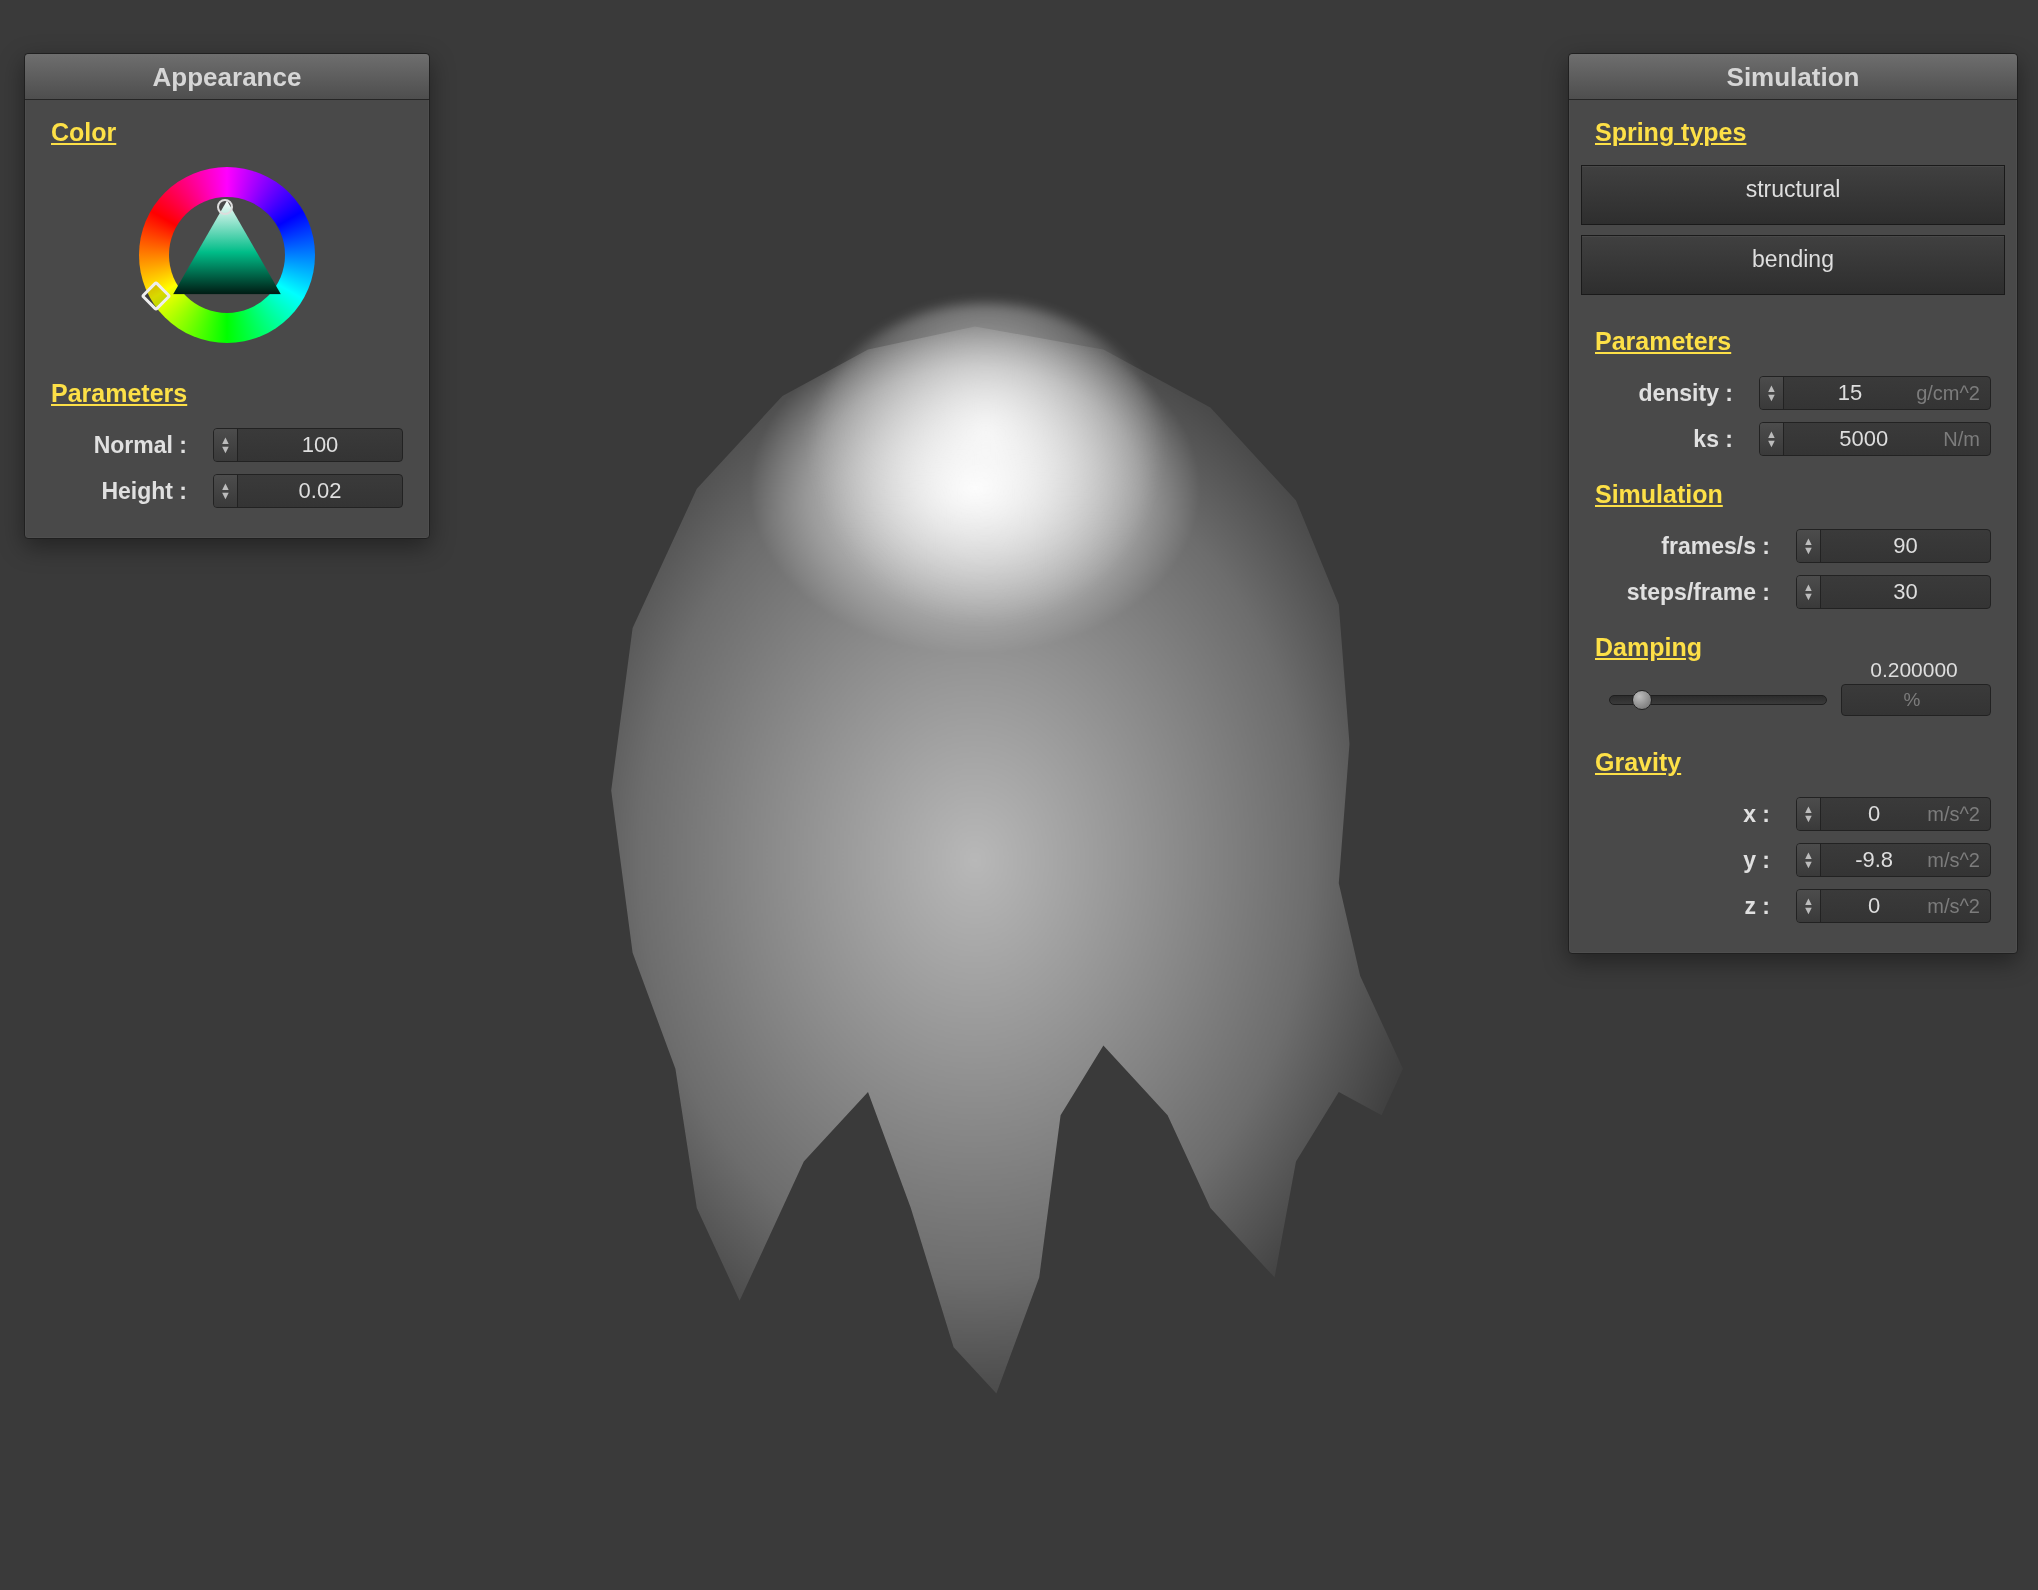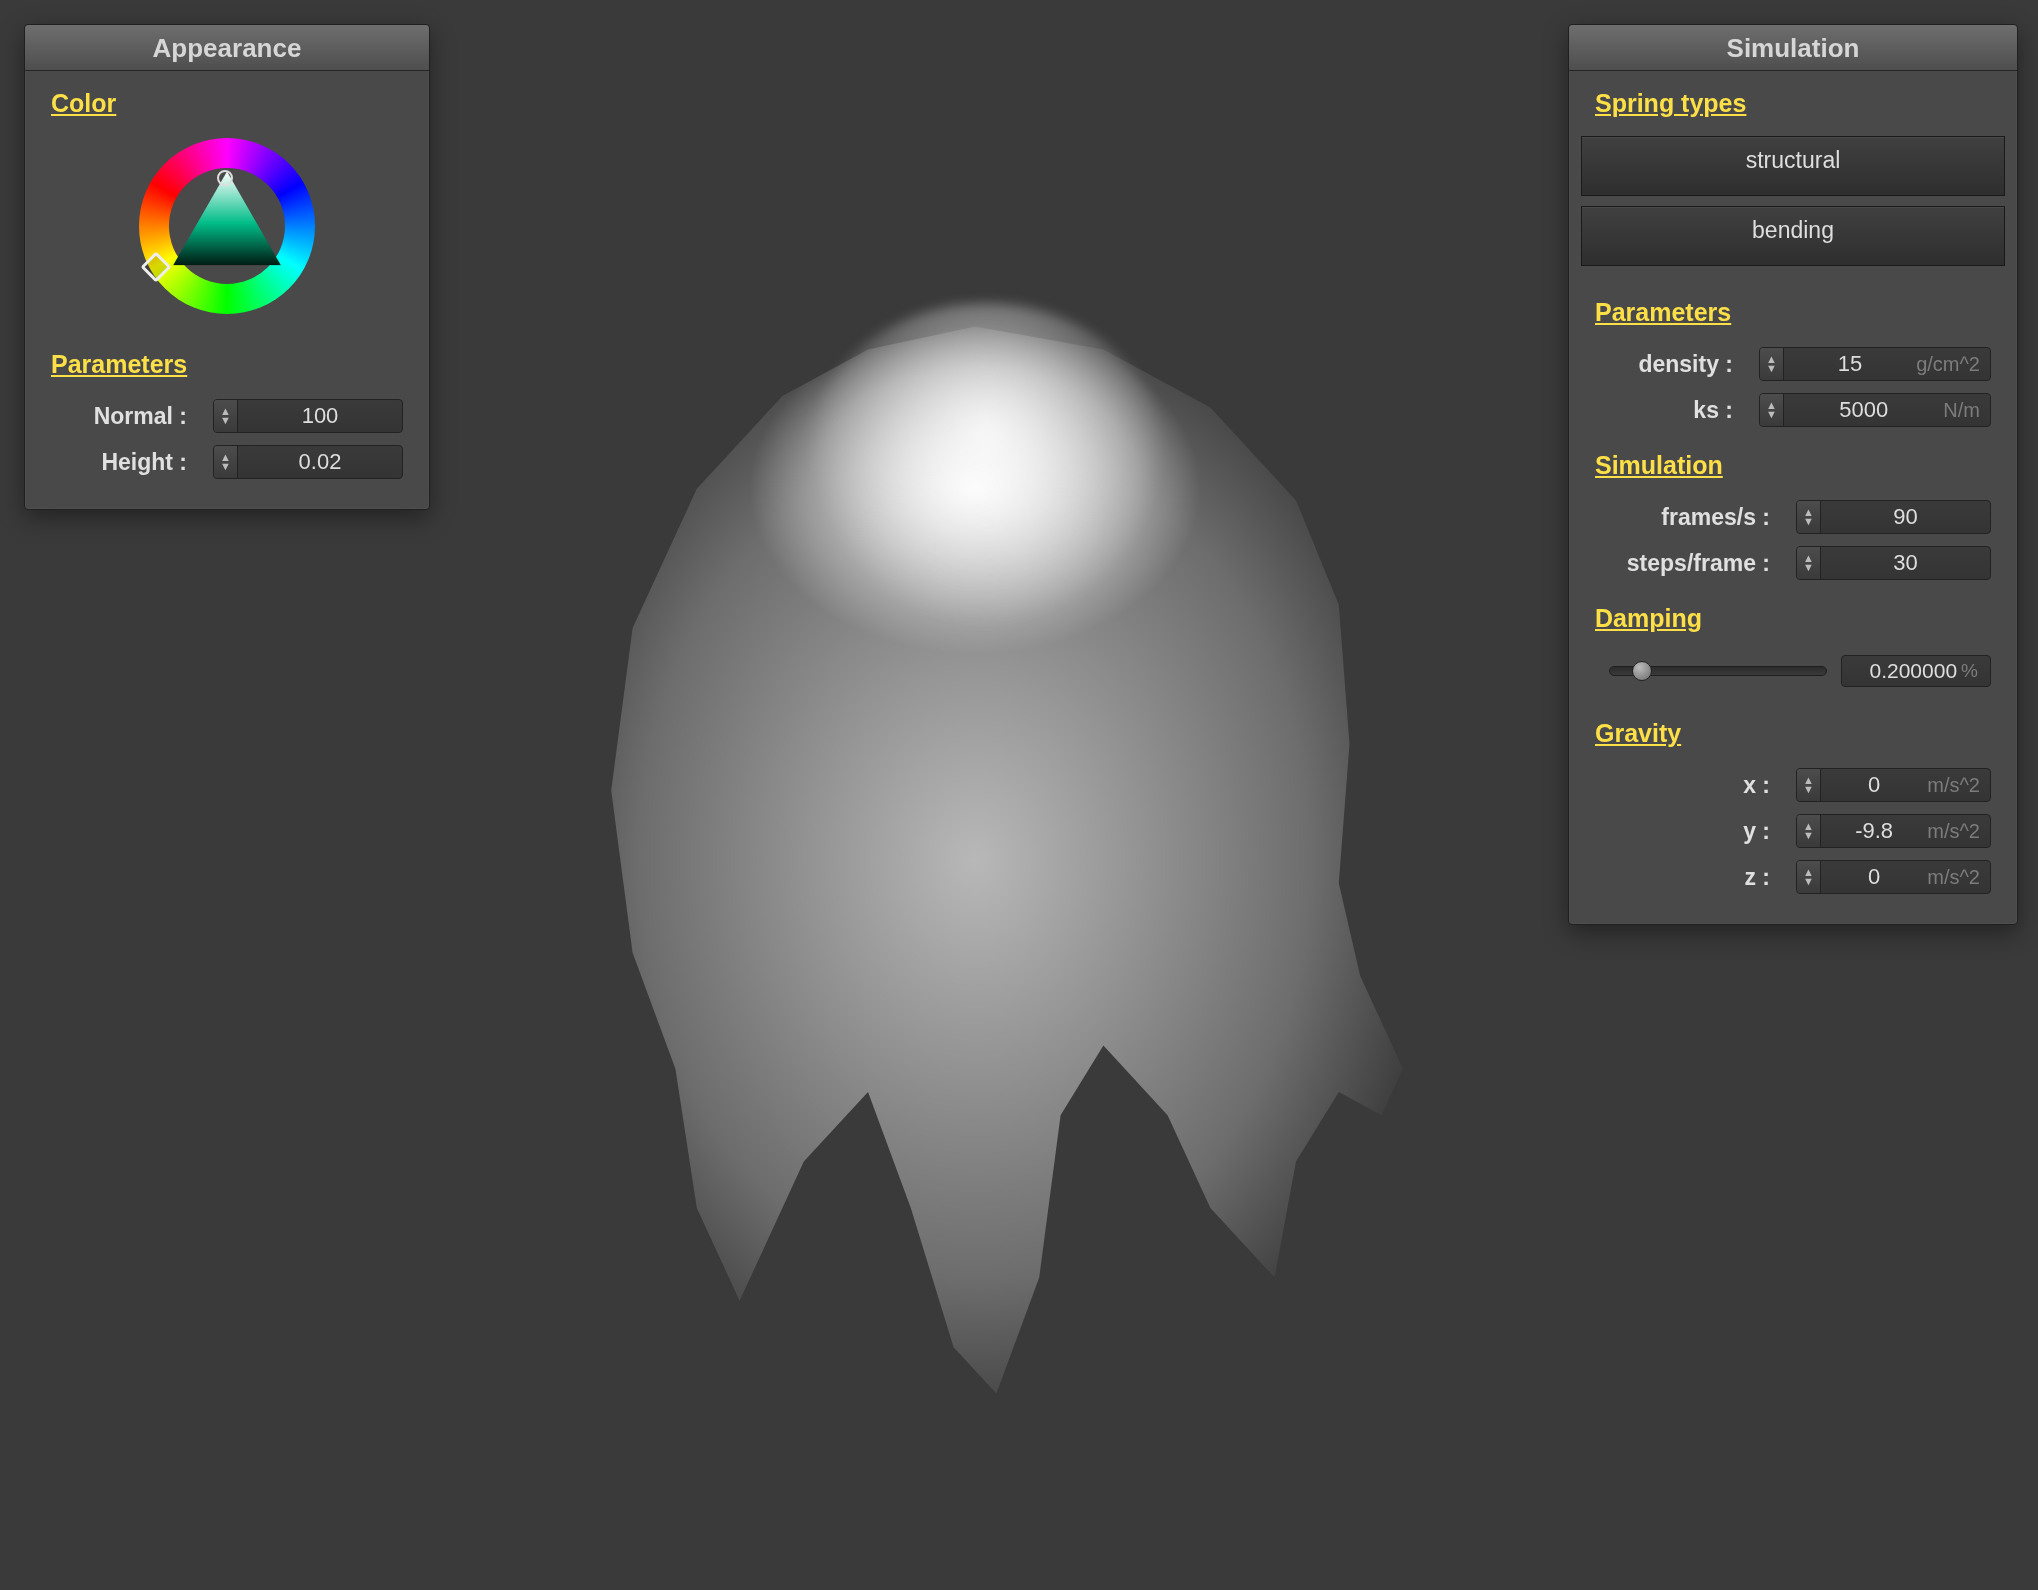--- a/index.html
+++ b/index.html
@@ -13,20 +13,21 @@
     width: 2038px;
     height: 1590px;
   }
 
   .panel {
     position: absolute;
     background: #494949;
     border: 1px solid #202020;
     box-shadow: inset 0 0 0 1px rgba(255,255,255,0.03), 0 8px 24px rgba(0,0,0,0.4);
     border-radius: 4px;
+    margin-top: 29px;
   }
   .panel-left { top: 24px; left: 24px; width: 406px; padding-bottom: 24px; }
   .panel-right { top: 24px; right: 20px; width: 450px; padding-bottom: 24px; }
 
   .panel-title {
     height: 46px;
     line-height: 46px;
     text-align: center;
     font-size: 26px;
     font-weight: 600;
@@ -185,21 +186,21 @@
   .slider-value {
     width: 150px; height: 32px;
     background: linear-gradient(#3a3a3a,#343434);
     border: 1px solid #222;
     border-radius: 4px;
     text-align: right;
     line-height: 30px;
     font-size: 21px;
     color: #dedede;
     padding-right: 4px;
-    display: flex; align-items: center; justify-content: flex-end;
+    display: flex; align-items: center; justify-content: flex-end; flex-direction: column;
   }
   .slider-value .unit { color: #7c7c7c; font-size: 19px; padding: 0 8px 0 4px; }
 
   
   .viewport {
     position: absolute;
     top: 280px; left: 440px;
     width: 1070px; height: 1160px;
     pointer-events: none;
   }

